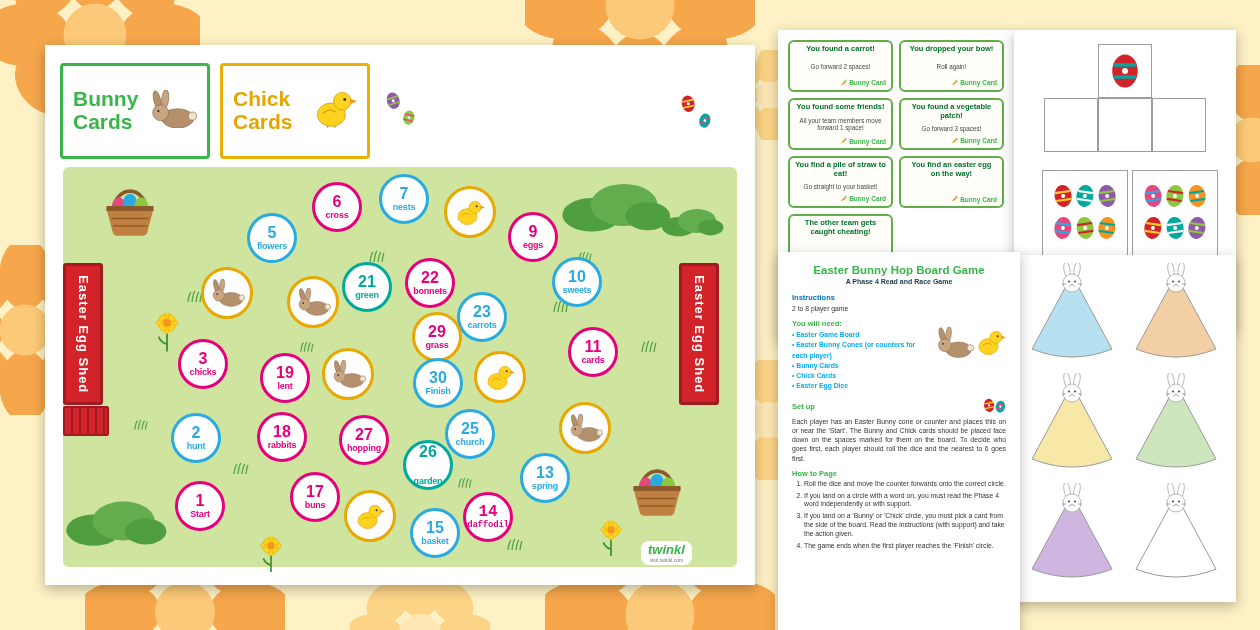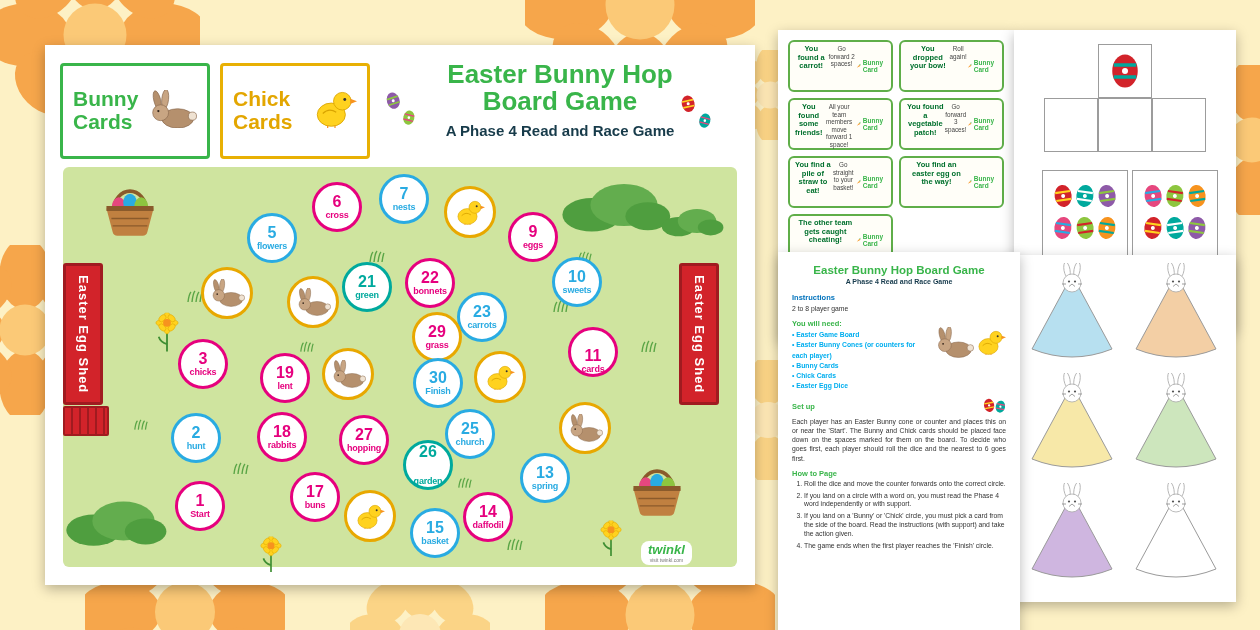--- a/index.html
+++ b/index.html
@@ -39,21 +39,21 @@
   .sp-word{font-size:9px;font-weight:bold;line-height:1.15;letter-spacing:-.2px}
   .board-logo{position:absolute;left:596px;top:496px;background:#fff;border-radius:8px;padding:2px 7px;
     display:flex;flex-direction:column;align-items:center}
   .logo-text{color:#39b54a;font-weight:800;font-style:italic;font-size:13px;line-height:1}
   .logo-visit{font-size:5px;color:#777;margin-top:1px}
 
   
   .cards-page{left:778px;top:30px;width:236px;height:310px;z-index:1}
   .cards-grid{display:grid;grid-template-columns:1fr 1fr;gap:6px;padding:10px}
   .game-card{border:2px solid #5fae49;border-radius:6px;height:52px;padding:3px 5px;background:#fffef8;
-    display:flex;flex-direction:row;justify-content:space-between}
+    display:flex;flex-direction:column;justify-content:space-between}
   .card-title{color:#00702d;font-weight:bold;font-size:7.5px;line-height:1.15;text-align:center}
   .card-action{color:#444;font-size:6.3px;line-height:1.2;text-align:center}
   .card-label{display:flex;justify-content:flex-end;align-items:center;gap:2px;
     color:#39b54a;font-weight:bold;font-size:6.5px}
 
   
   .dice-page{left:1014px;top:30px;width:222px;height:300px;z-index:1}
   .dsq{position:absolute;width:54px;height:54px;border:1px solid #9c9c9c;background:#fff;
     display:flex;align-items:center;justify-content:center}
   .dface{position:absolute;width:86px;height:86px;border:1px solid #9c9c9c;background:#fff;
@@ -225,25 +225,20 @@
       <div class="box-text">Chick Cards</div>
       <span id="chick-box-icon"><svg viewBox="0 0 36 32" width="44">
     <ellipse cx="15" cy="21" rx="11.5" ry="9.5" fill="#ffd21f" stroke="#d9a400" stroke-width="0.7"></ellipse>
     <circle cx="24" cy="10" r="7.2" fill="#ffd21f" stroke="#d9a400" stroke-width="0.7"></circle>
     <polygon points="30.5,8 36,10 30.5,12.2" fill="#f7931e"></polygon>
     <circle cx="26" cy="8.6" r="1.2" fill="#333"></circle>
     <path d="M8 20 q5 -5 11 -1" fill="none" stroke="#d9a400" stroke-width="1"></path>
     <path d="M12 30 v2 M18 30 v2" stroke="#f7931e" stroke-width="1"></path>
           </svg></span>
     </div>
-    <div class="board-title">
-      <div class="t1">Easter Bunny Hop</div>
-      <div class="t1">Board Game</div>
-      <div class="t2">A Phase 4 Read and Race Game</div>
-    </div>
     <div class="board"></div>
     <div class="shed shed-left">
       <span>Easter Egg Shed</span>
     </div>
     <div class="shed shed-right">
       <span>Easter Egg Shed</span>
     </div>
     <div id="decor-layer" class="layer">
         <div class="decor" style="left: 85px; top: 168px;"><svg viewBox="0 0 50 42" width="62">
     <path d="M12 20 a13 15 0 0 1 26 0" fill="none" stroke="#8a5a2b" stroke-width="3"></path>
@@ -423,39 +418,39 @@
           </svg>
         </div>
         <div class="space" style="left: 488px; top: 192px; border-color: rgb(230, 0, 126);">
           <div class="sp-num" style="color:#e6007e">9</div>
           <div class="sp-word" style="color:#e6007e">eggs</div>
         </div>
         <div class="space" style="left: 532px; top: 237px; border-color: rgb(41, 171, 226);">
           <div class="sp-num" style="color:#29abe2">10</div>
           <div class="sp-word" style="color:#29abe2">sweets</div>
         </div>
-        <div class="space" style="left: 548px; top: 307px; border-color: rgb(230, 0, 126); justify-content: flex-end;">
+        <div class="space" style="left: 548px; top: 307px; border-color: rgb(230, 0, 126);">
           <div class="sp-num" style="color:#e6007e">11</div>
           <div class="sp-word" style="color:#e6007e">cards</div>
         </div>
         <div class="space animal" style="left: 540px; top: 383px; border-color: rgb(232, 168, 0);">
           <svg viewBox="0 0 44 34" width="36">
     <ellipse cx="9" cy="9" rx="3" ry="8.5" fill="#b5906d" stroke="#8a6a4f" stroke-width="0.6" transform="rotate(-14 9 9)"></ellipse>
     <ellipse cx="16" cy="8" rx="3" ry="8.5" fill="#c8a583" stroke="#8a6a4f" stroke-width="0.6" transform="rotate(6 16 8)"></ellipse>
     <ellipse cx="27" cy="25" rx="14" ry="8.5" fill="#b5906d" stroke="#8a6a4f" stroke-width="0.6"></ellipse>
     <circle cx="12" cy="20" r="7" fill="#c8a583" stroke="#8a6a4f" stroke-width="0.6"></circle>
     <circle cx="40" cy="23" r="3.6" fill="#efe2d2" stroke="#8a6a4f" stroke-width="0.6"></circle>
     <circle cx="10" cy="18.5" r="1" fill="#33241a"></circle>
           </svg>
         </div>
         <div class="space" style="left: 500px; top: 433px; border-color: rgb(41, 171, 226);">
           <div class="sp-num" style="color:#29abe2">13</div>
           <div class="sp-word" style="color:#29abe2">spring</div>
         </div>
-        <div class="space" style="left: 443px; top: 472px; border-color: rgb(230, 0, 126);">
+        <div class="space" style="left: 443px; top: 472px; border-color: rgb(230, 0, 126); font-family: Liberation Mono, monospace;">
           <div class="sp-num" style="color:#e6007e">14</div>
           <div class="sp-word" style="color:#e6007e">daffodil</div>
         </div>
         <div class="space" style="left: 390px; top: 488px; border-color: rgb(41, 171, 226);">
           <div class="sp-num" style="color:#29abe2">15</div>
           <div class="sp-word" style="color:#29abe2">basket</div>
         </div>
         <div class="space animal" style="left: 325px; top: 471px; border-color: rgb(232, 168, 0);">
           <svg viewBox="0 0 36 32" width="30">
     <ellipse cx="15" cy="21" rx="11.5" ry="9.5" fill="#ffd21f" stroke="#d9a400" stroke-width="0.7"></ellipse>

